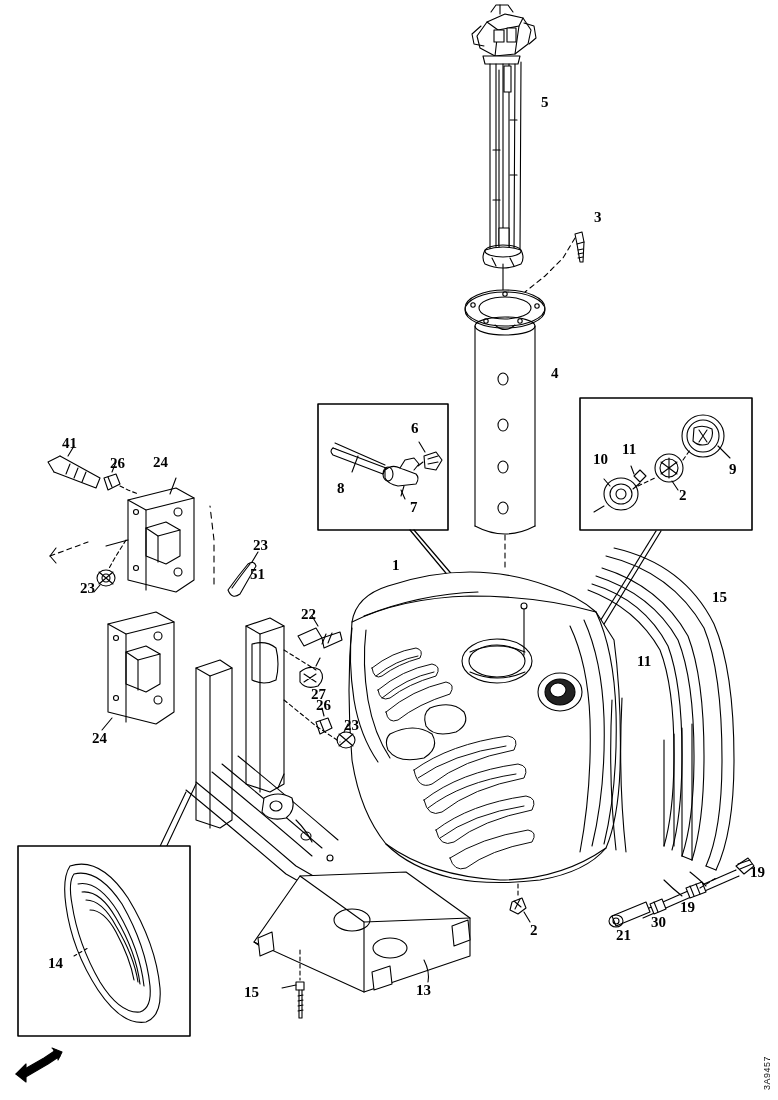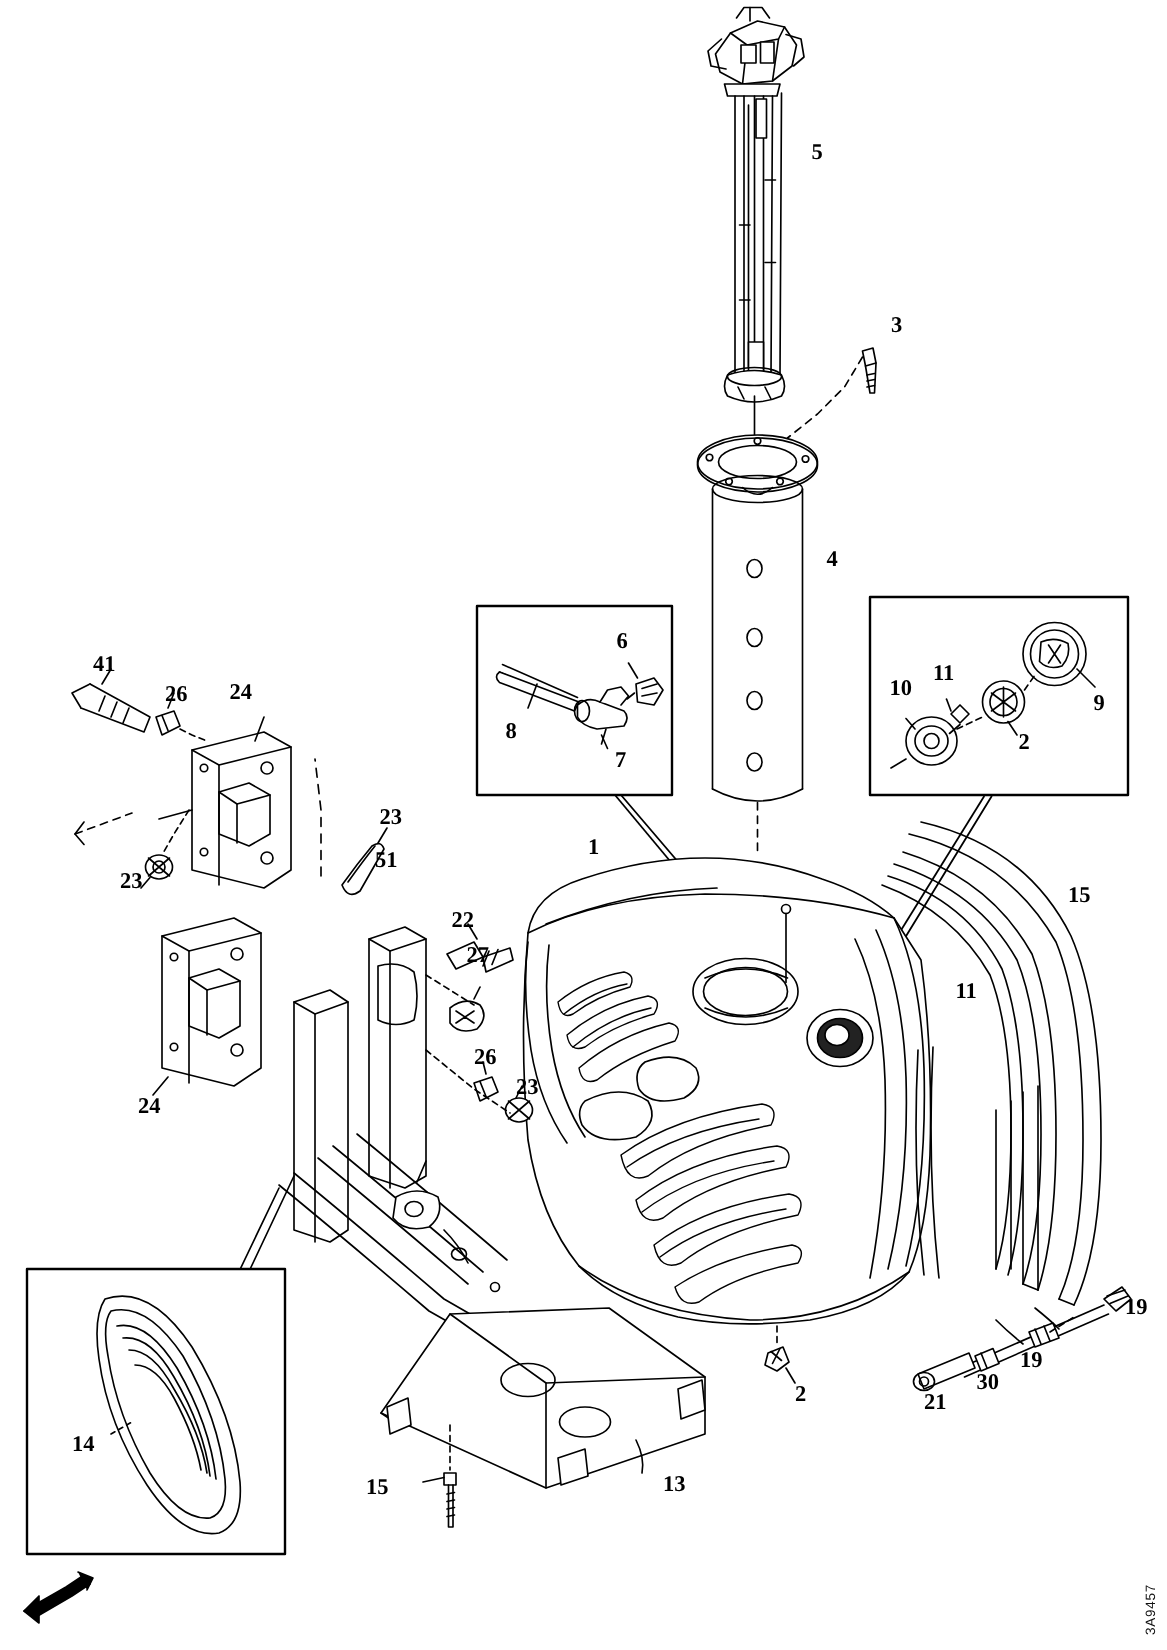--- a/index.html
+++ b/index.html
@@ -427,36 +427,36 @@
   <div class="lbl" style="left:594px;top:210px">3</div>
   <div class="lbl" style="left:551px;top:366px">4</div>
   <div class="lbl" style="left:541px;top:95px">5</div>
   <div class="lbl" style="left:411px;top:421px">6</div>
   <div class="lbl" style="left:410px;top:500px">7</div>
   <div class="lbl" style="left:337px;top:481px">8</div>
   <div class="lbl" style="left:729px;top:462px">9</div>
   <div class="lbl" style="left:593px;top:452px">10</div>
   <div class="lbl" style="left:622px;top:442px">11</div>
   <div class="lbl" style="left:679px;top:488px">2</div>
-  <div class="lbl" style="left:442px;top:983px">13</div>
+  <div class="lbl" style="left:416px;top:983px">13</div>
   <div class="lbl" style="left:48px;top:956px">14</div>
   <div class="lbl" style="left:244px;top:985px">15</div>
   <div class="lbl" style="left:712px;top:590px">15</div>
   <div class="lbl" style="left:637px;top:654px">11</div>
   <div class="lbl" style="left:750px;top:865px">19</div>
   <div class="lbl" style="left:680px;top:900px">19</div>
   <div class="lbl" style="left:651px;top:915px">30</div>
   <div class="lbl" style="left:616px;top:928px">21</div>
   <div class="lbl" style="left:301px;top:607px">22</div>
   <div class="lbl" style="left:80px;top:581px">23</div>
   <div class="lbl" style="left:344px;top:718px">23</div>
   <div class="lbl" style="left:253px;top:538px">23</div>
   <div class="lbl" style="left:153px;top:455px">24</div>
   <div class="lbl" style="left:92px;top:731px">24</div>
   <div class="lbl" style="left:62px;top:436px">41</div>
   <div class="lbl" style="left:110px;top:456px">26</div>
   <div class="lbl" style="left:316px;top:698px">26</div>
-  <div class="lbl" style="left:311px;top:630px">27</div>
+  <div class="lbl" style="left:311px;top:687px">27</div>
   <div class="lbl" style="left:250px;top:567px">51</div>
 
   <div class="refnum" style="left:762px;top:1090px">3A9457</div>
 
 </div>
 
 </body></html>

